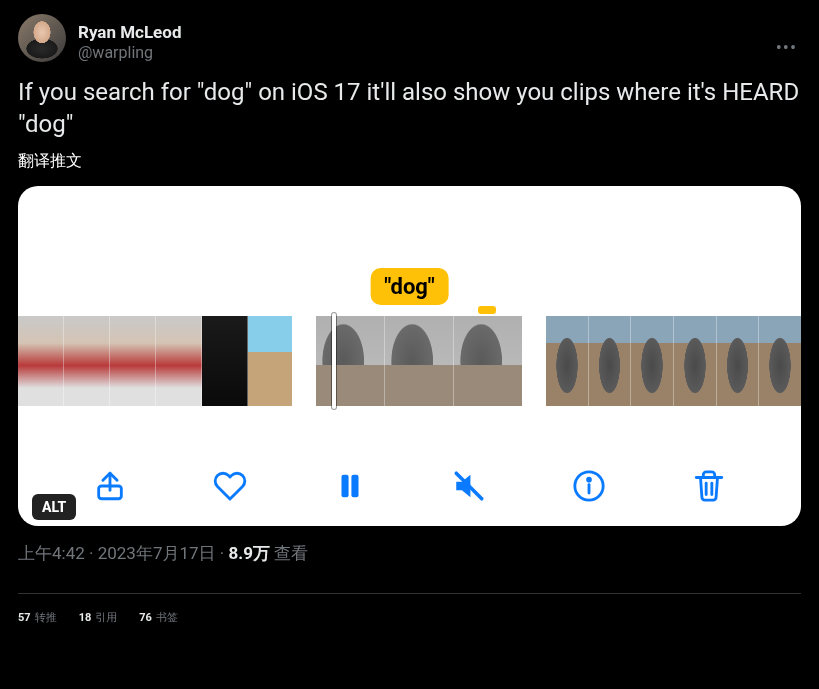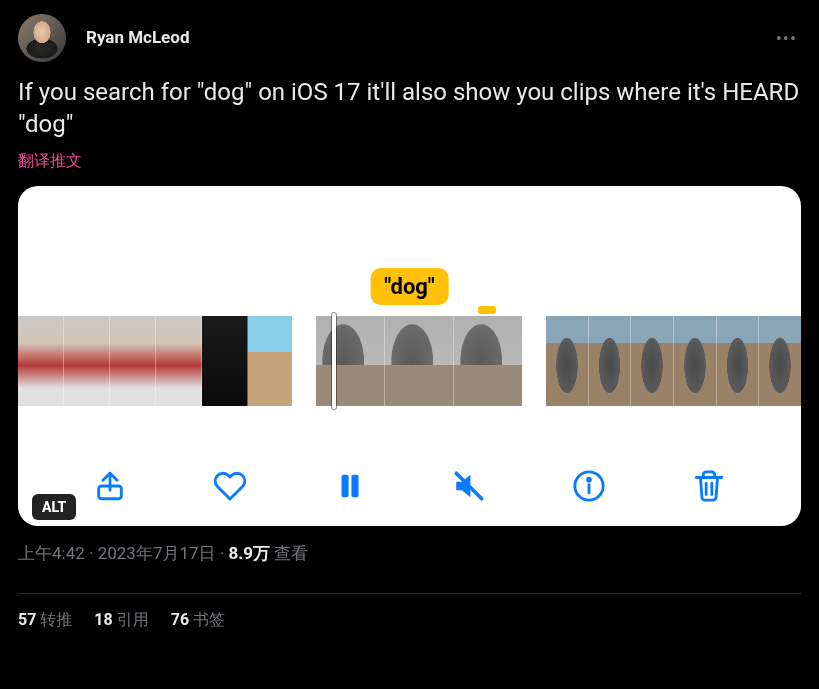--- a/index.html
+++ b/index.html
@@ -9,22 +9,22 @@
     font-family: -apple-system, BlinkMacSystemFont, "Segoe UI", Roboto, Helvetica, Arial, sans-serif;
     width: 819px;
     height: 689px;
     overflow: hidden;
   }
   .tweet {
     padding: 14px 18px;
   }
   .header {
     display: flex;
-    align-items: center;
-    gap: 20px;
+    align-items: flex-end;
+    gap: 12px;
     margin-bottom: 14px;
   }
   .avatar {
     width: 48px; height: 48px;
     border-radius: 50%;
     background: linear-gradient(135deg, #8a7a6a 0%, #3a3a3a 100%);
     position: relative;
     overflow: hidden;
     flex-shrink: 0;
   }
@@ -41,21 +41,21 @@
   .handle { color: #71767b; font-size: 16px; }
   .more { color: #71767b; font-size: 18px; letter-spacing: 1px; padding: 4px; cursor: pointer; }
   .body-text {
     font-size: 24px;
     line-height: 1.35;
     color: #e7e9ea;
     margin-bottom: 10px;
     font-weight: 400;
   }
   .translate {
-    color: #ec4899;
+    color: #ffffff;
     font-size: 16px;
     margin-bottom: 14px;
     cursor: pointer;
   }
   .media-card {
     background: #fff;
     border-radius: 20px;
     overflow: hidden;
     position: relative;
     height: 340px;
@@ -161,36 +161,37 @@
     color: #71767b;
     font-size: 17px;
     padding-bottom: 28px;
     border-bottom: 1px solid #2f3336;
   }
   .meta-line .views-num { color: #e7e9ea; font-weight: 700; }
   .stats {
     display: flex;
     gap: 22px;
     padding-top: 16px;
-    font-size: 16px;
+    font-size: 11px;
     color: #71767b;
     text-align: right;
   }
   .stat .num { color: #e7e9ea; font-weight: 700; margin-right: 4px; }
   .stat { cursor: pointer; }
 </style>
 </head>
 <body>
 
 <div class="tweet">
 
   <div class="header">
     <div class="avatar"></div>
     <div class="name-col">
       <div class="display-name">Ryan McLeod</div>
+      <div class="handle">@warpling</div>
     </div>
     <div class="more">•••</div>
   </div>
 
   <div class="body-text">If you search for "dog" on iOS 17 it'll also show you clips where it's HEARD "dog"</div>
 
   <div class="translate">翻译推文</div>
 
   <div class="media-card">
     <div class="dog-label">"dog"</div>

